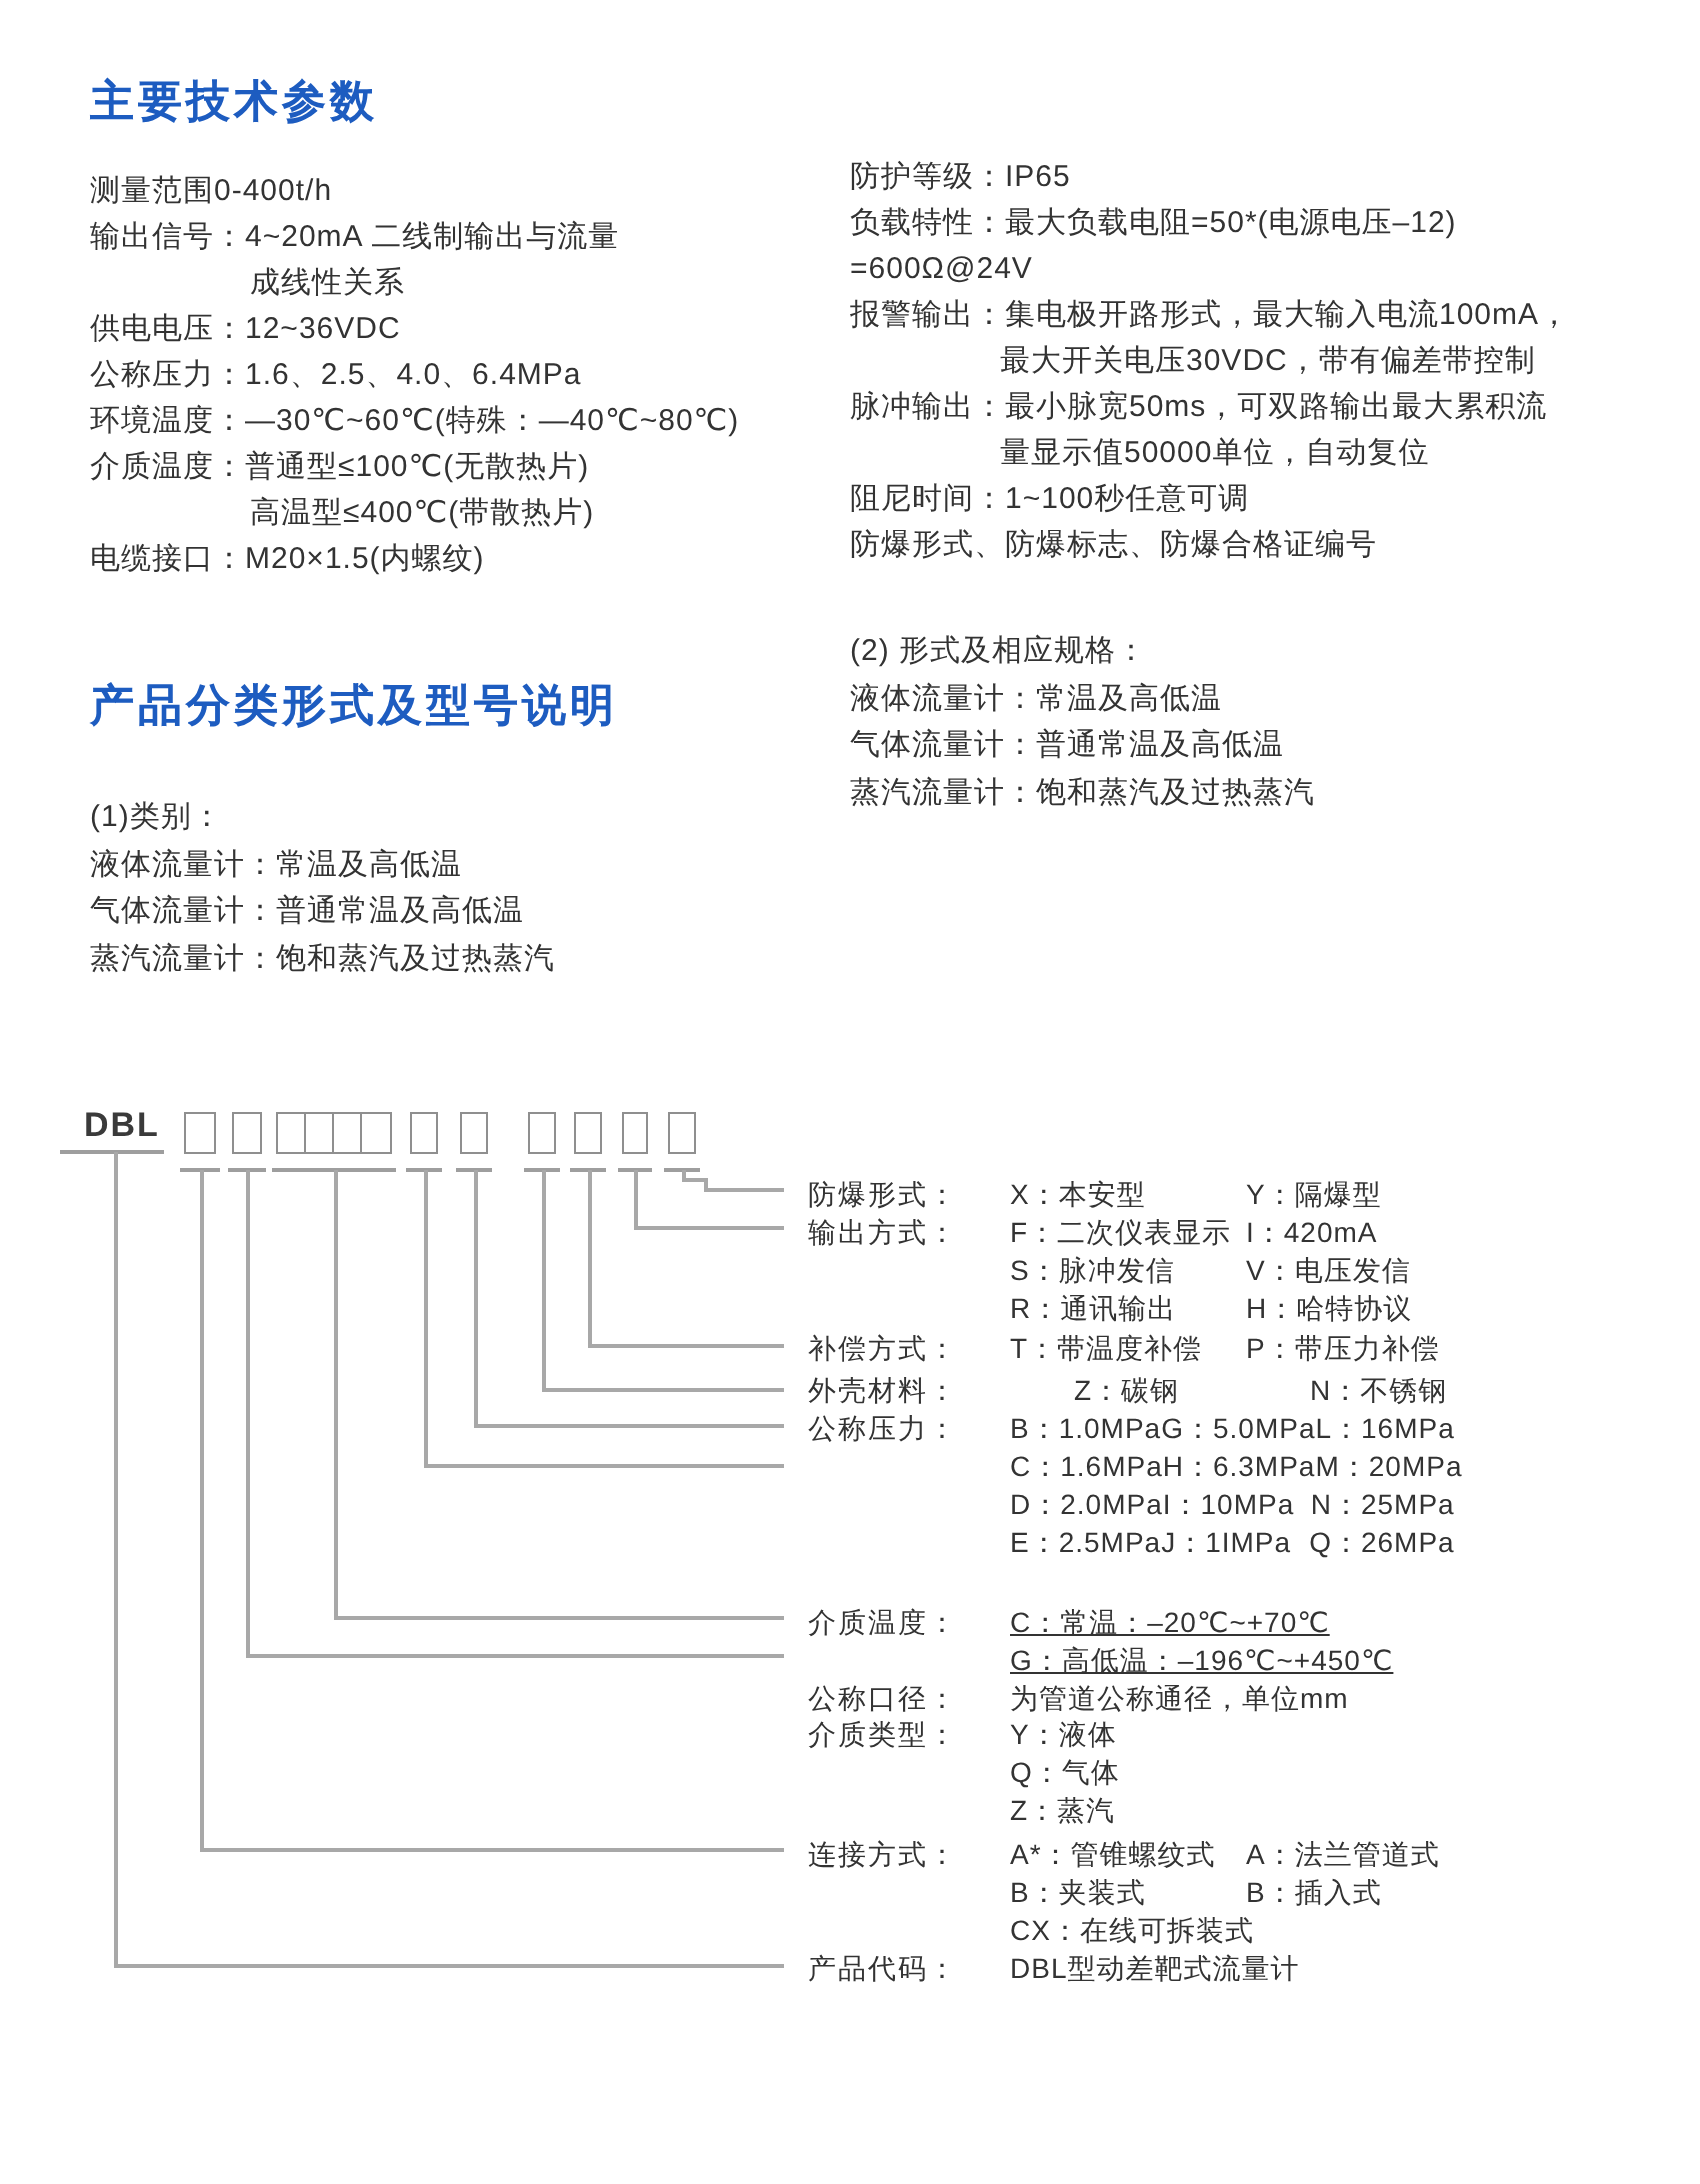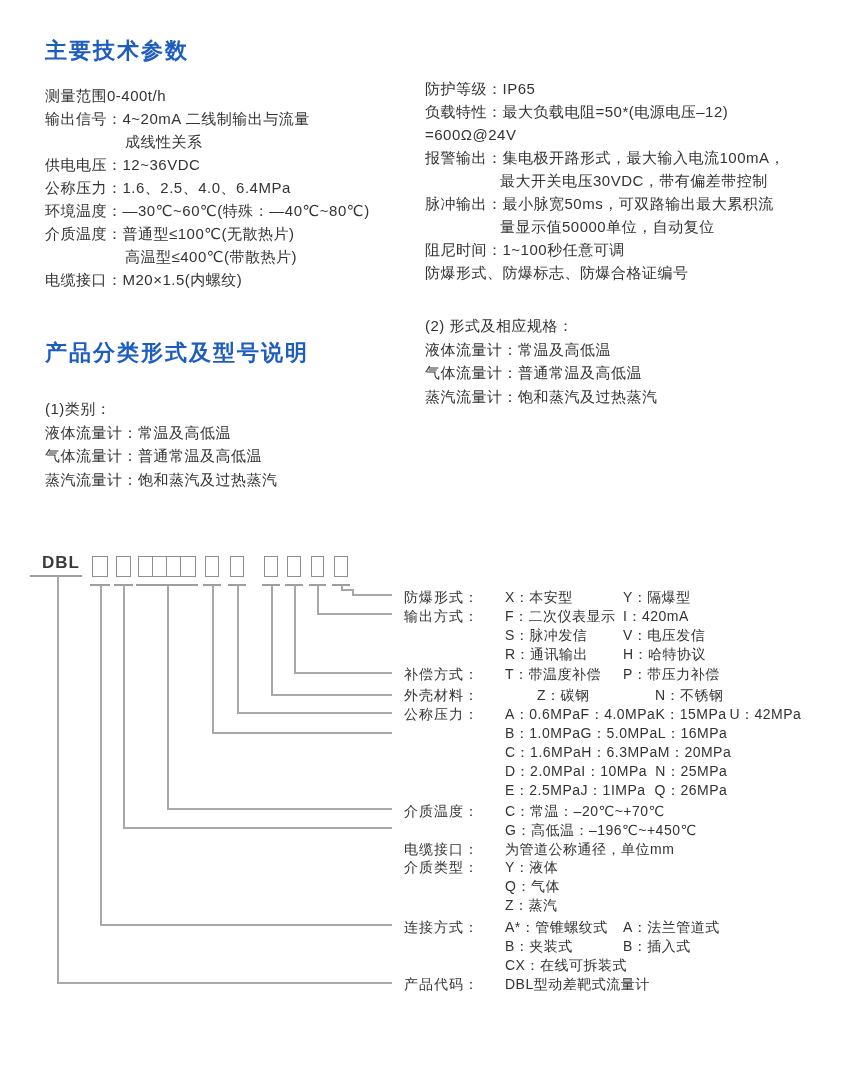--- a/index.html
+++ b/index.html
@@ -172,26 +172,20 @@
       <div class="legend-label" style="top: 686px;">外壳材料：</div>
       <div class="legend-lines" style="top: 686px; margin-left: 32px;">
         <div class="legend-row">
           <span class="legend-cell c-wide">Z：碳钢</span>
           <span class="legend-cell">N：不锈钢</span>
         </div>
       </div>
       <div class="legend-label" style="top: 705px;">公称压力：</div>
       <div class="legend-lines" style="top: 705px;">
         <div class="legend-row">
-          <span class="legend-cell c-press">A：0.6MPa</span>
-          <span class="legend-cell c-press">F：4.0MPa</span>
-          <span class="legend-cell c-press">K：15MPa</span>
-          <span class="legend-cell c-press">U：42MPa</span>
-        </div>
-        <div class="legend-row">
           <span class="legend-cell c-press">B：1.0MPa</span>
           <span class="legend-cell c-press">G：5.0MPa</span>
           <span class="legend-cell c-press">L：16MPa</span>
         </div>
         <div class="legend-row">
           <span class="legend-cell c-press">C：1.6MPa</span>
           <span class="legend-cell c-press">H：6.3MPa</span>
           <span class="legend-cell c-press">M：20MPa</span>
         </div>
         <div class="legend-row">
@@ -199,29 +193,29 @@
           <span class="legend-cell c-press">I：10MPa</span>
           <span class="legend-cell c-press">N：25MPa</span>
         </div>
         <div class="legend-row">
           <span class="legend-cell c-press">E：2.5MPa</span>
           <span class="legend-cell c-press">J：1IMPa</span>
           <span class="legend-cell c-press">Q：26MPa</span>
         </div>
       </div>
       <div class="legend-label" style="top: 802px;">介质温度：</div>
-      <div class="legend-lines" style="top: 802px;">
+      <div class="legend-lines" style="top: 802px; text-decoration: underline;">
         <div class="legend-row">
           <span class="legend-cell">C：常温：–20℃~+70℃</span>
         </div>
         <div class="legend-row">
           <span class="legend-cell">G：高低温：–196℃~+450℃</span>
         </div>
       </div>
-      <div class="legend-label" style="top: 840px;">电缆接口：</div>
+      <div class="legend-label" style="top: 840px;">公称口径：</div>
       <div class="legend-lines" style="top: 840px;">
         <div class="legend-row">
           <span class="legend-cell">为管道公称通径，单位mm</span>
         </div>
       </div>
       <div class="legend-label" style="top: 858px;">介质类型：</div>
       <div class="legend-lines" style="top: 858px;">
         <div class="legend-row">
           <span class="legend-cell">Y：液体</span>
         </div>

